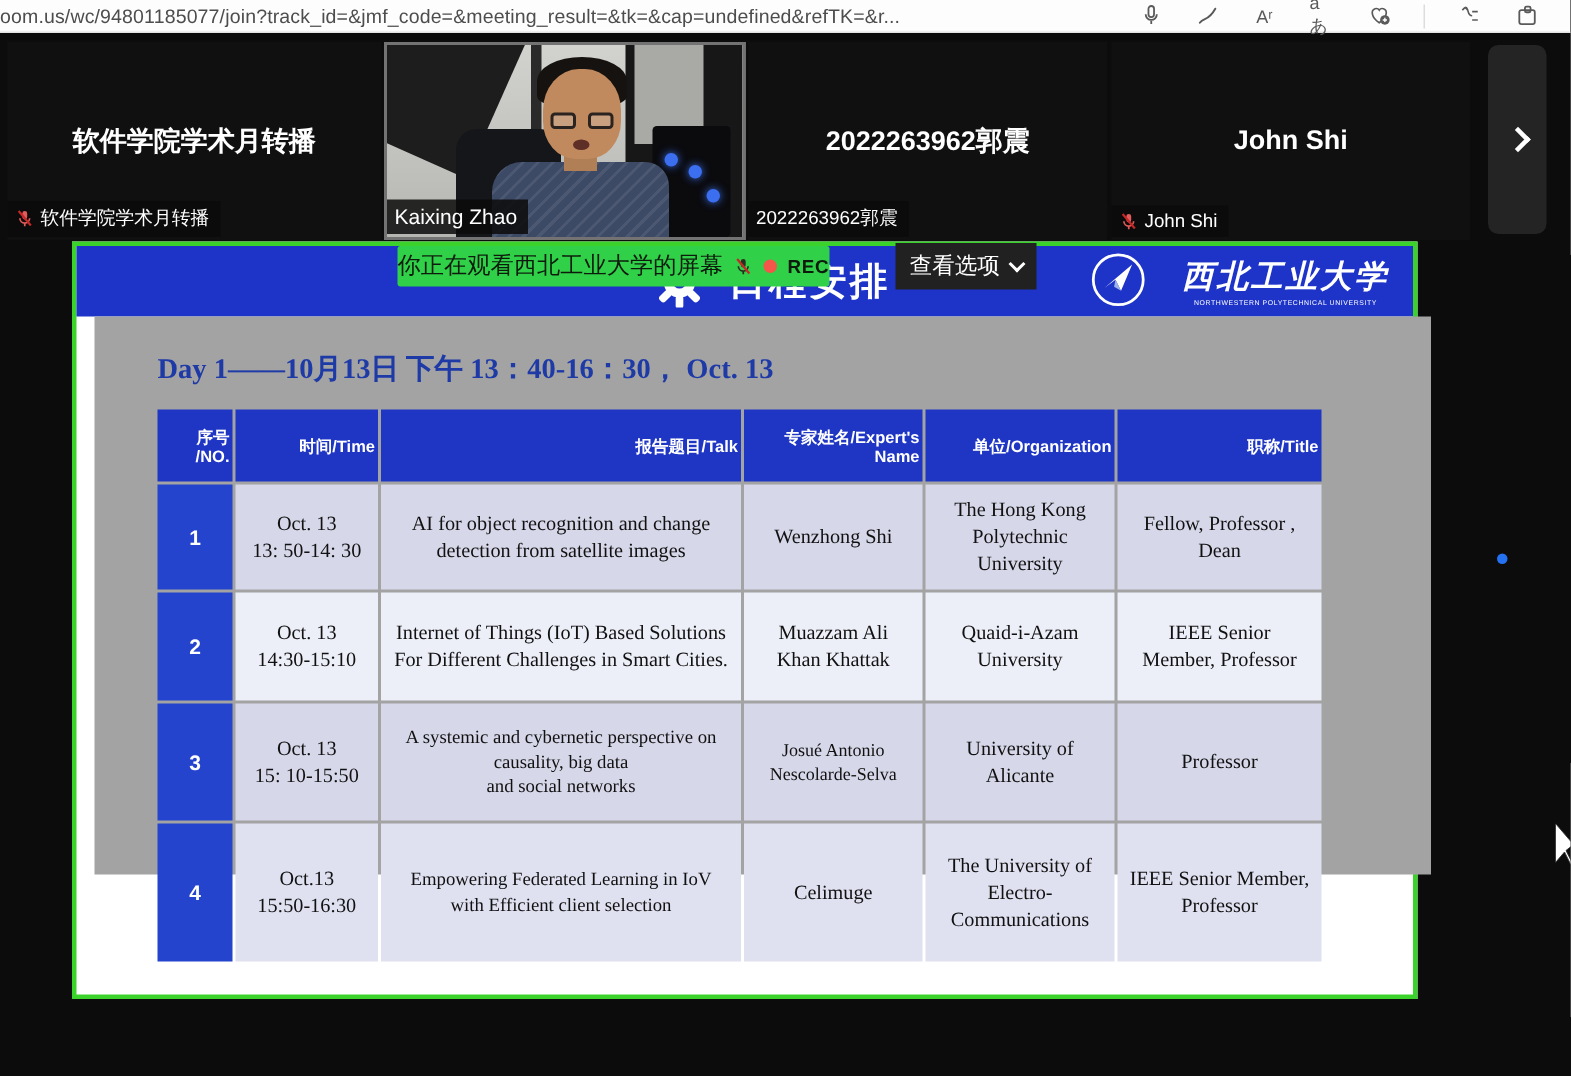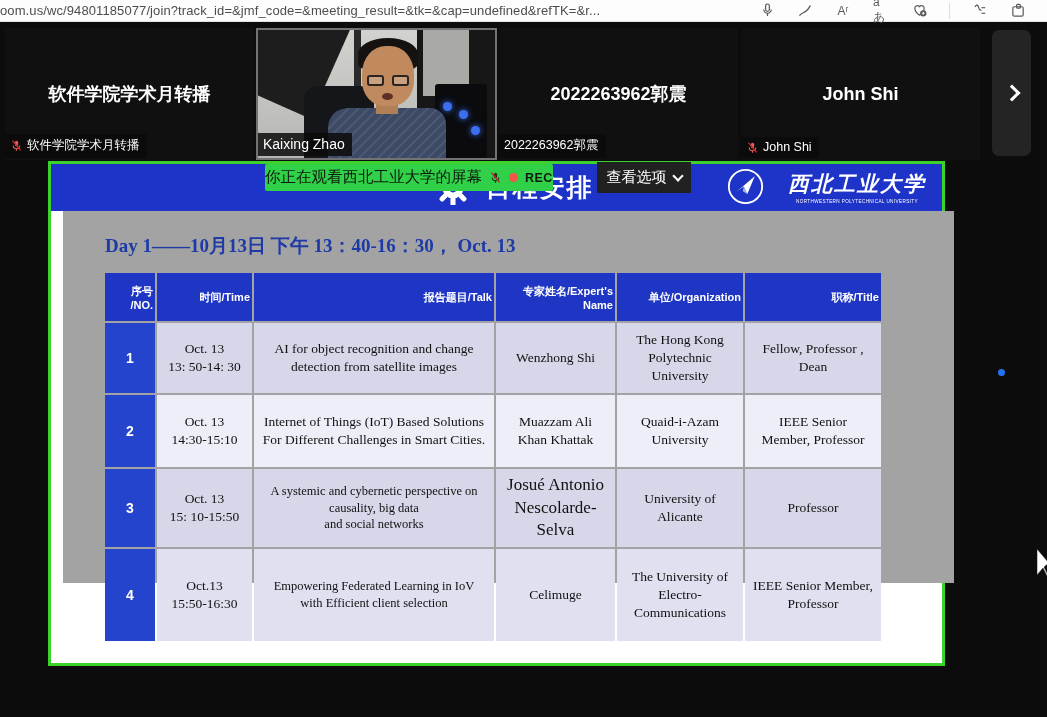--- a/index.html
+++ b/index.html
@@ -272,21 +272,21 @@
           <td>IEEE Senior
 Member, Professor</td>
         </tr>
         <tr class="row-odd row-3" style="height:78px;">
           <td class="no-cell">3</td>
           <td>Oct. 13
 15: 10-15:50</td>
           <td class="talk-cell">A systemic and cybernetic perspective on
 causality, big data
 and social networks</td>
-          <td style="font-size:17px;">Josué Antonio
+          <td style="font-size:12px;">Josué Antonio
 Nescolarde-Selva</td>
           <td>University of Alicante</td>
           <td>Professor</td>
         </tr>
         <tr class="row-4" style="height:92px;">
           <td class="no-cell">4</td>
           <td>Oct.13
 15:50-16:30</td>
           <td class="talk-cell">Empowering Federated Learning in IoV
 with Efficient client selection</td>

